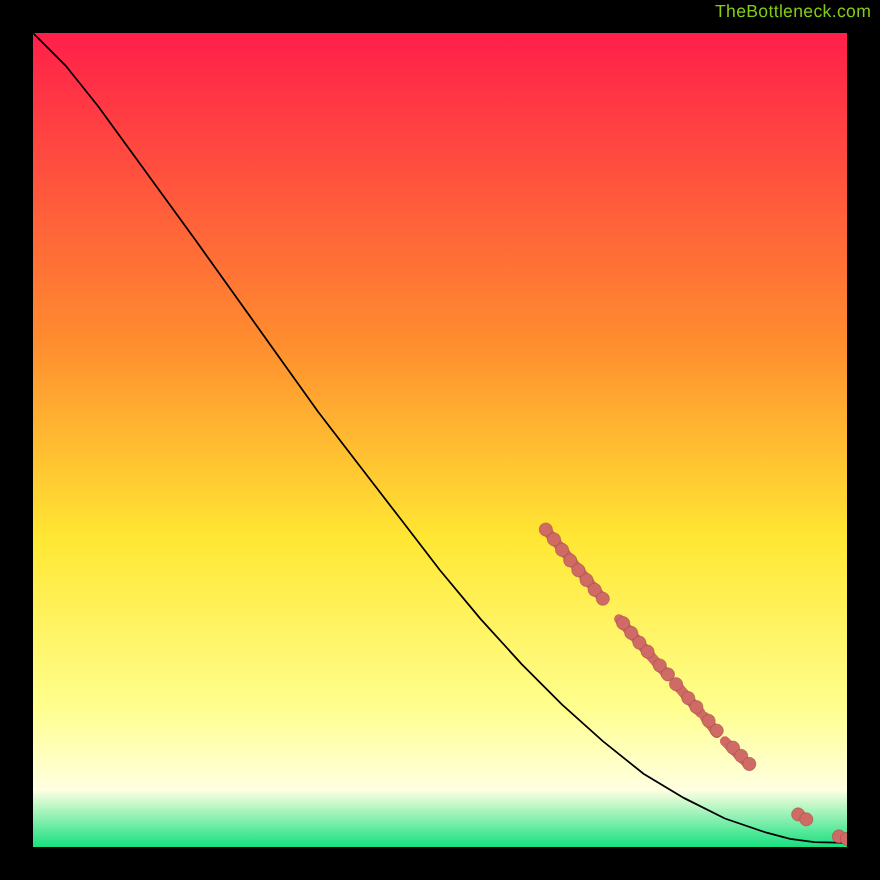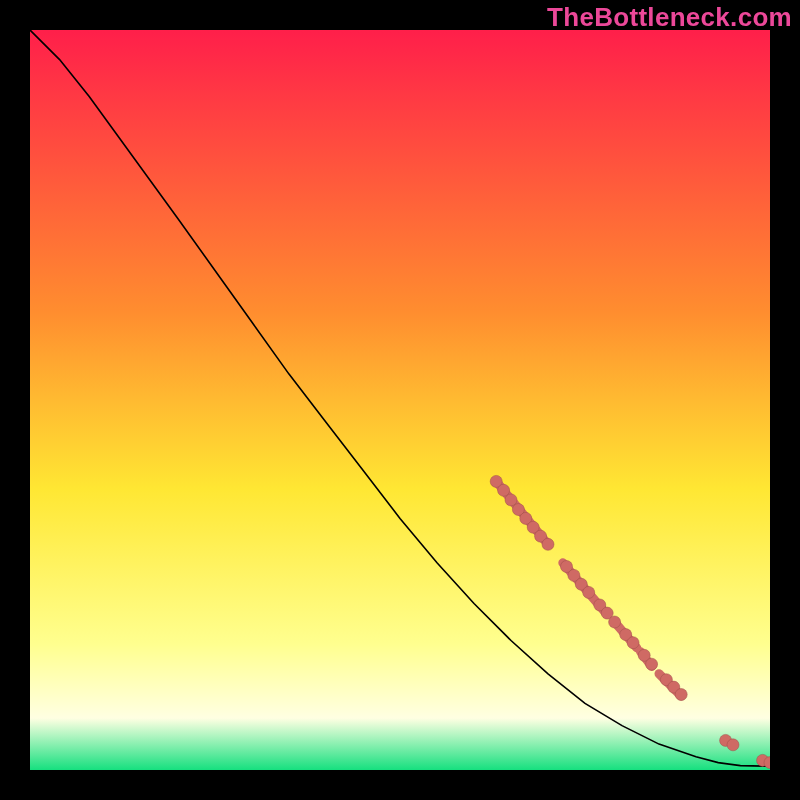--- a/index.html
+++ b/index.html
@@ -14,23 +14,23 @@
   .frame {
     position: relative;
     width: 800px;
     height: 800px;
     background: #000;
   }
   .watermark {
     position: absolute;
     top: 2px;
     right: 8px;
-    color: #ec4899;
-    font-size: 26px;
-    font-weight: 700;
+    color: #84cc16;
+    font-size: 16px;
+    font-weight: 400;
     letter-spacing: 0.3px;
     user-select: none;
   }
   .plot {
     position: absolute;
     left: 30px;
     top: 30px;
     width: 740px;
     height: 740px;
   }

